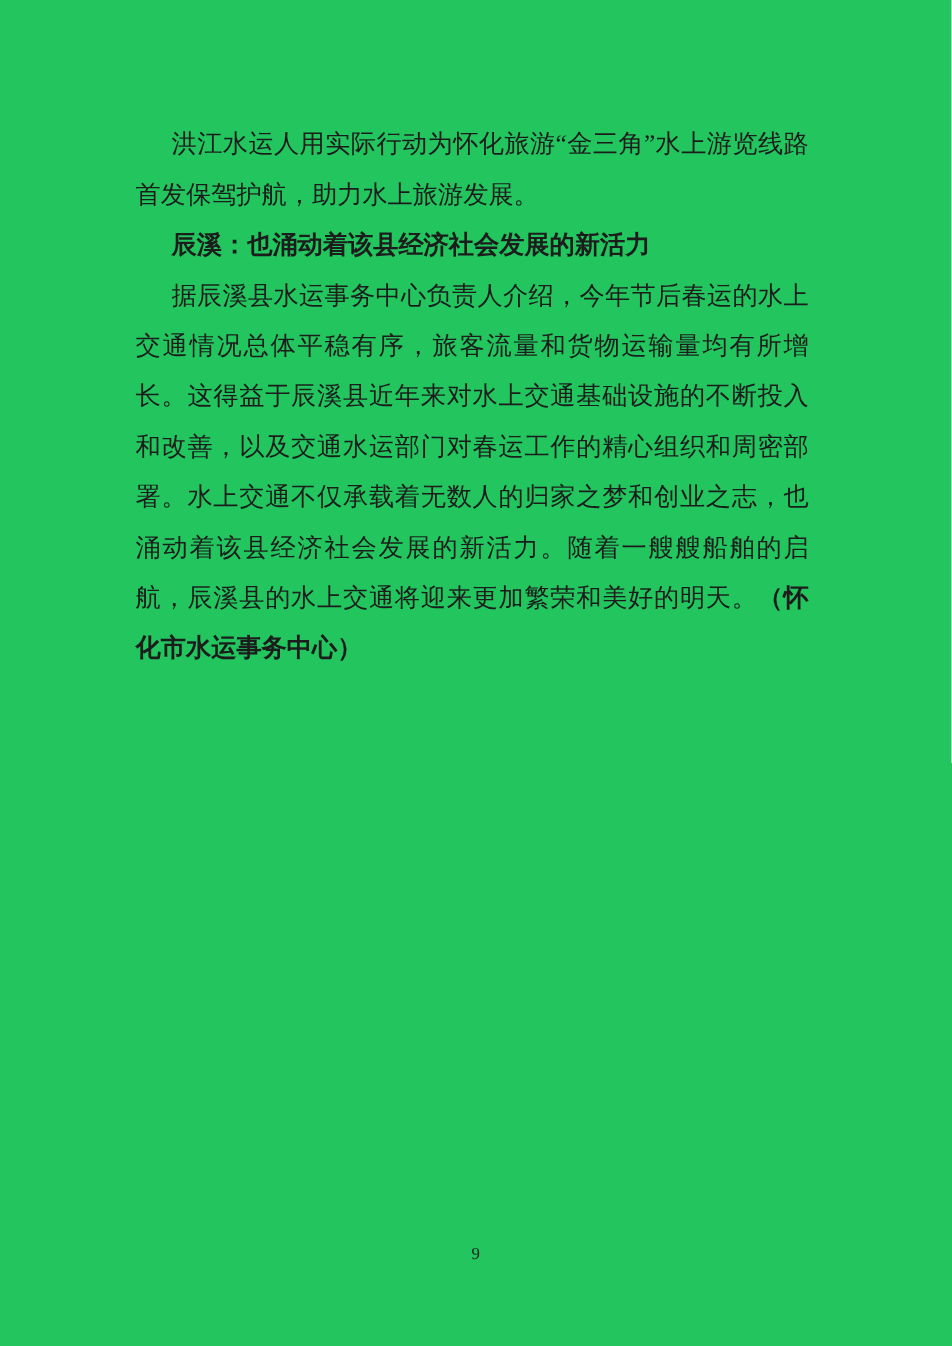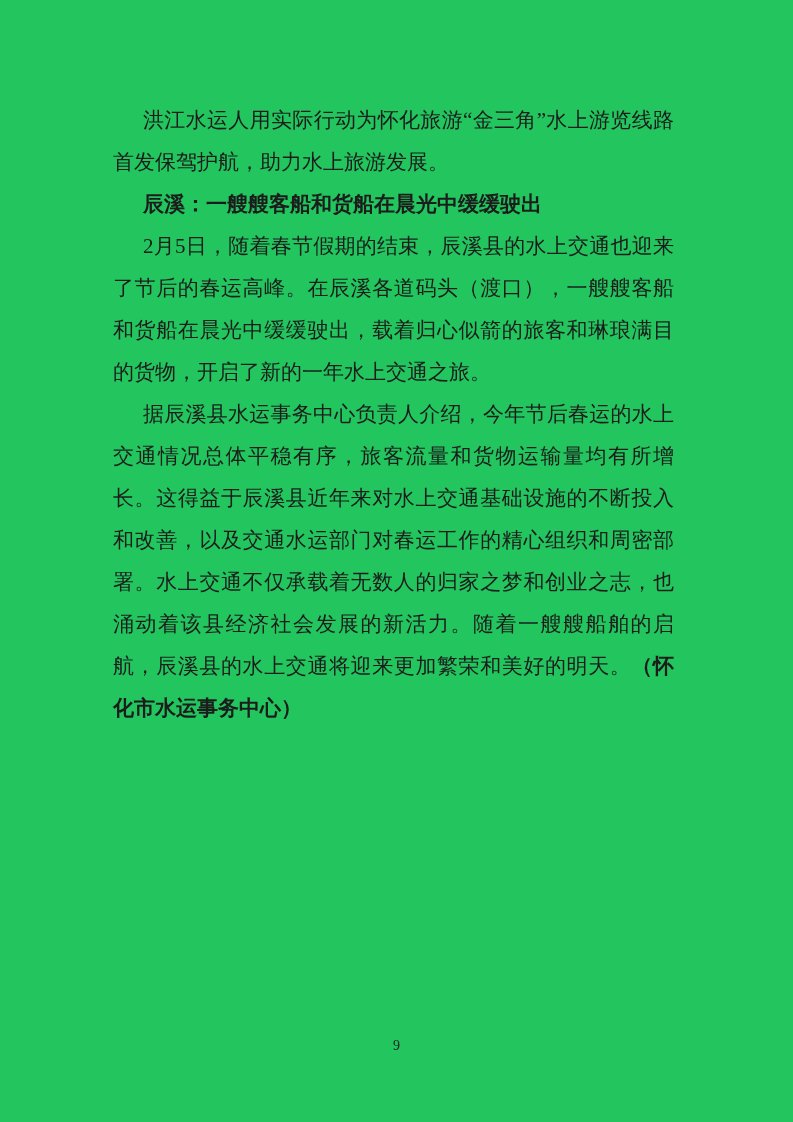--- a/index.html
+++ b/index.html
@@ -52,23 +52,22 @@
   }
 </style>
 </head>
 <body>
 
 <div class="page">
   <div class="content">
 
     <p class="para">洪江水运人用实际行动为怀化旅游“金三角”水上游览线路首发保驾护航，助力水上旅游发展。</p>
 
-    <h2 class="heading">辰溪：一艘艘客船和货船在晨光中缓缓驶出</h2>
+    <h2 class="heading">辰溪：也涌动着该县经济社会发展的新活力</h2>
 
-    <p class="para">2月5日，随着春节假期的结束，辰溪县的水上交通也迎来了节后的春运高峰。在辰溪各道码头（渡口），一艘艘客船和货船在晨光中缓缓驶出，载着归心似箭的旅客和琳琅满目的货物，开启了新的一年水上交通之旅。</p>
 
 
     <p class="para"><span>据辰溪县水运事务中心负责人介绍，今年节后春运的水上交通情况总体平稳有序，旅客流量和货物运输量均有所增长。这得益于辰溪县近年来对水上交通基础设施的不断投入和改善，以及交通水运部门对春运工作的精心组织和周密部署。水上交通不仅承载着无数人的归家之梦和创业之志，也涌动着该县经济社会发展的新活力。随着一艘艘船舶的启航，辰溪县的水上交通将迎来更加繁荣和美好的明天。</span><span class="source">（怀化市水运事务中心）</span></p>
 
   </div>
 
   <div class="footer">
     <span class="pagenum">9</span>
   </div>
 </div>

